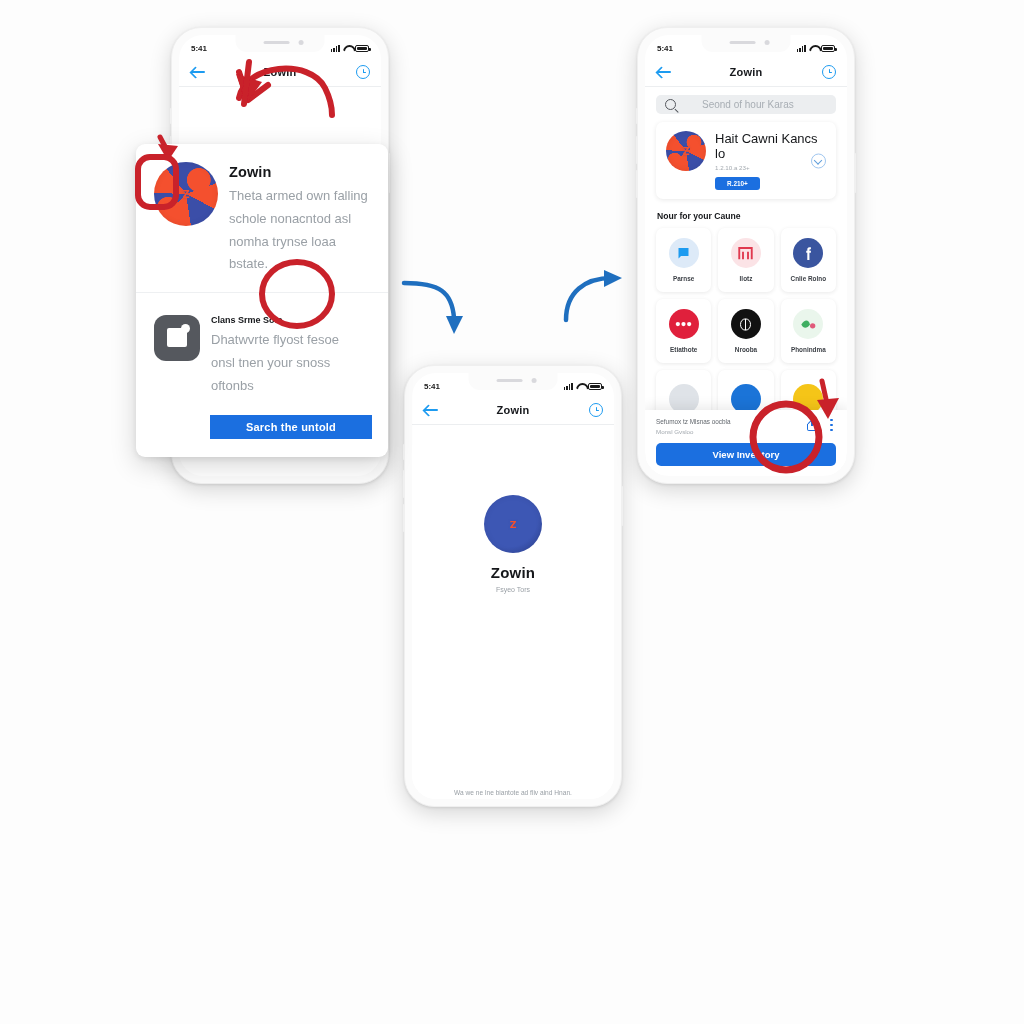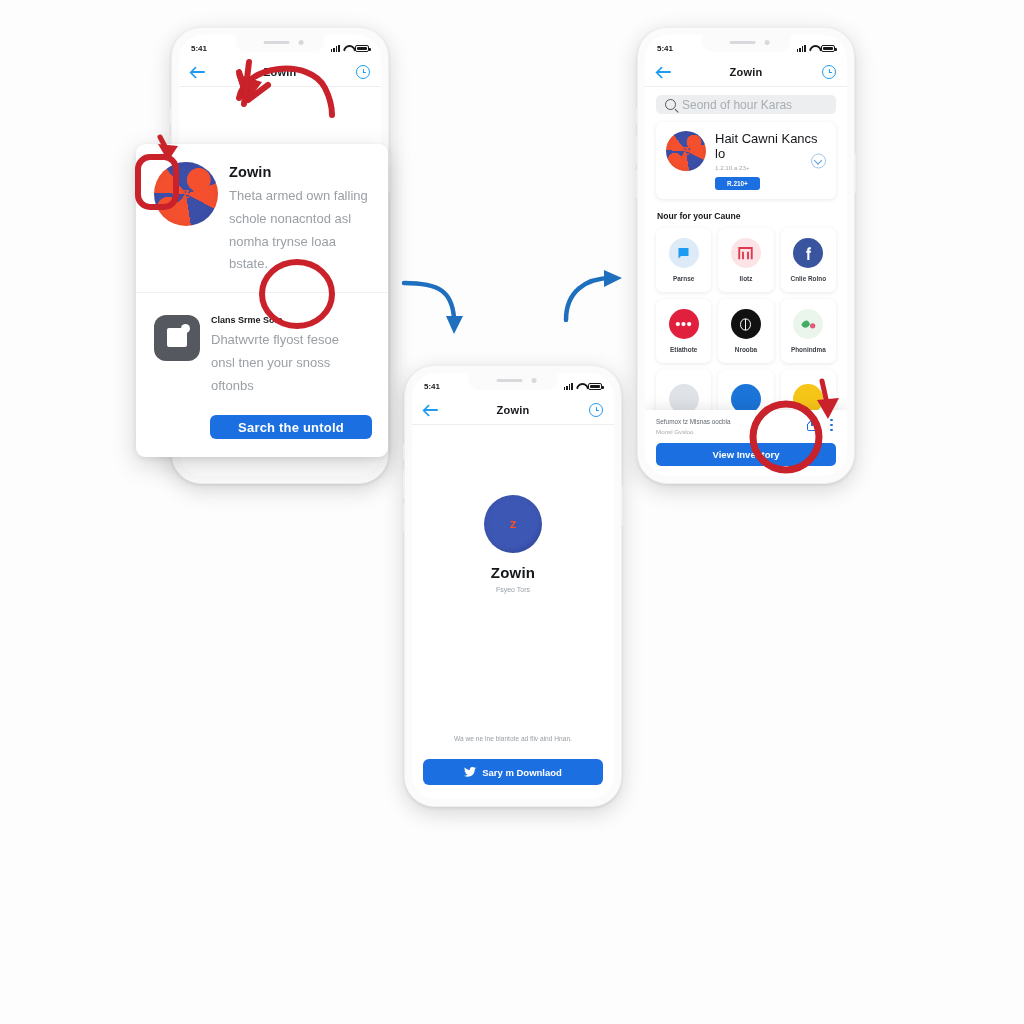--- a/index.html
+++ b/index.html
@@ -136,23 +136,23 @@
     position:relative;flex:none;margin-top:4px;
   }
   .sq-ico .doc{
     position:absolute;left:13px;top:13px;width:20px;height:19px;background:#fff;border-radius:2px;
   }
   .sq-ico .doc:after{
     content:"";position:absolute;right:-3px;top:-4px;width:9px;height:9px;
     background:#fff;border-radius:50%;
   }
   .sheet-cta{
-    margin:2px 16px 18px 74px;height:24px;border-radius:6px;background:#1b6fe0;
+    margin:2px 16px 18px 74px;height:24px;border-radius:0;background:#1b6fe0;
     display:flex;align-items:center;justify-content:center;
-    color:#fff;font-size:13px;font-weight:bold;letter-spacing:.2px;
+    color:#fff;font-size:11px;font-weight:bold;letter-spacing:.2px;
   }
 
   
   #phone-mid{left:404px;top:365px;width:216px;height:440px;}
   .mid-body{flex:1;background:#fff;display:flex;flex-direction:column;align-items:center;}
   .mid-logo-wrap{margin-top:70px;}
   .mid-appname{font-size:15px;font-weight:bold;color:#15171a;margin-top:11px;letter-spacing:.2px;}
   .mid-apptag{font-size:7px;color:#9aa0a6;margin-top:5px;}
   .mid-note{
     margin-top:auto;font-size:6.6px;color:#9aa0a6;text-align:center;
@@ -168,21 +168,21 @@
 
   
   #phone-right{left:637px;top:27px;width:216px;height:455px;}
   .r-body{flex:1;background:#fff;display:flex;flex-direction:column;position:relative;overflow:hidden;}
   .searchbar{
     margin:8px 11px 8px;height:19px;border-radius:5px;background:#eceef0;
     display:flex;align-items:center;gap:6px;padding:0 9px;
   }
   .mag{width:9px;height:9px;border:1.4px solid #55585e;border-radius:50%;position:relative;flex:none;}
   .mag:after{content:"";position:absolute;right:-3px;bottom:-2.5px;width:4.5px;height:1.4px;background:#55585e;transform:rotate(45deg);border-radius:1px;}
-  .searchbar .ph{font-size:12px;color:#a8aeb4;}
+  .searchbar .ph{font-size:10px;color:#a8aeb4;margin-left:20px;}
 
   .promo{
     margin:0 11px;background:#fff;border-radius:7px;
     box-shadow:0 1px 5px rgba(0,0,0,.09);
     padding:9px 10px;display:flex;gap:9px;align-items:flex-start;position:relative;
   }
   .promo-title{font-size:13px;font-weight:normal;color:#15171a;}
   .promo-meta{font-size:6.2px;color:#a3a9af;margin-top:3px;}
   .promo-btn{
     margin-top:6px;display:inline-flex;align-items:center;justify-content:center;
@@ -323,28 +323,20 @@
       </div>
       <div class="mid-body">
         <div class="mid-logo-wrap">
           <div class="zlogo solid" style="width:58px;height:58px;">
               <span class="zchar">Z</span>
             </div>
         </div>
         <div class="mid-appname">Zowin</div>
         <div class="mid-apptag">Fsyeo Tors</div>
         <div class="mid-note">Wa we ne lne biantote ad fliv aind Hnan.</div>
-        <div class="mid-cta">
-          <span class="bird">
-            <svg viewBox="0 0 24 20" width="12" height="10">
-                <path fill="#ffffff" d="M24 2.4c-.9.4-1.8.7-2.8.8 1-.6 1.8-1.6 2.2-2.7-1 .6-2 1-3.1 1.2A4.9 4.9 0 0 0 11.8 6c-4.1-.2-7.7-2.2-10.1-5.2-.4.7-.7 1.6-.7 2.5 0 1.7.9 3.2 2.2 4.1-.8 0-1.6-.2-2.2-.6 0 2.4 1.7 4.4 3.9 4.8-.4.1-.8.2-1.3.2-.3 0-.6 0-.9-.1.6 2 2.4 3.4 4.6 3.4A9.9 9.9 0 0 1 0 17.4 13.9 13.9 0 0 0 7.5 19.6c9.1 0 14-7.5 14-14v-.6c1-.7 1.8-1.6 2.5-2.6z"></path>
-              </svg>
-          </span>
-          <span>Sary m Downlaod</span>
-        </div>
       </div>
     </div>
   </div>
 
   <div class="phone" id="phone-right">
     <div class="sidebtn" style="left:-2px;top:80px;width:2px;height:16px;"></div>
     <div class="sidebtn" style="left:-2px;top:108px;width:2px;height:28px;"></div>
     <div class="sidebtn" style="left:-2px;top:142px;width:2px;height:28px;"></div>
     <div class="sidebtn" style="right:-2px;top:125px;width:2px;height:40px;"></div>
     <div class="bezel" style="display:flex;flex-direction:column;">

